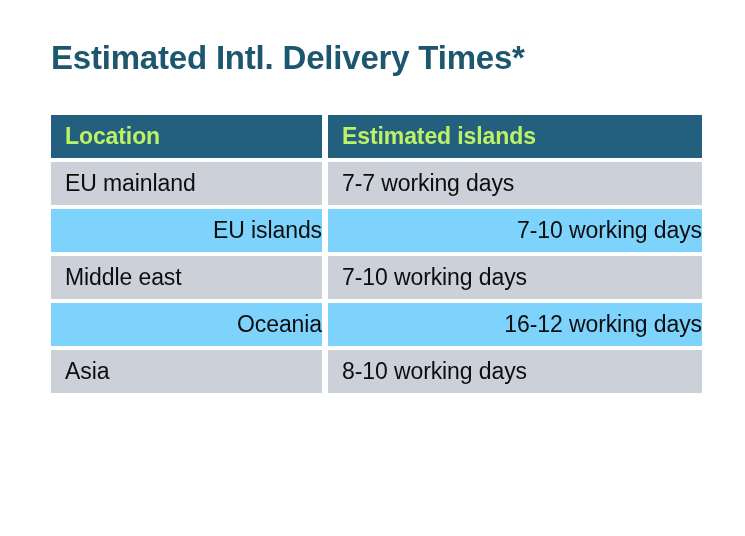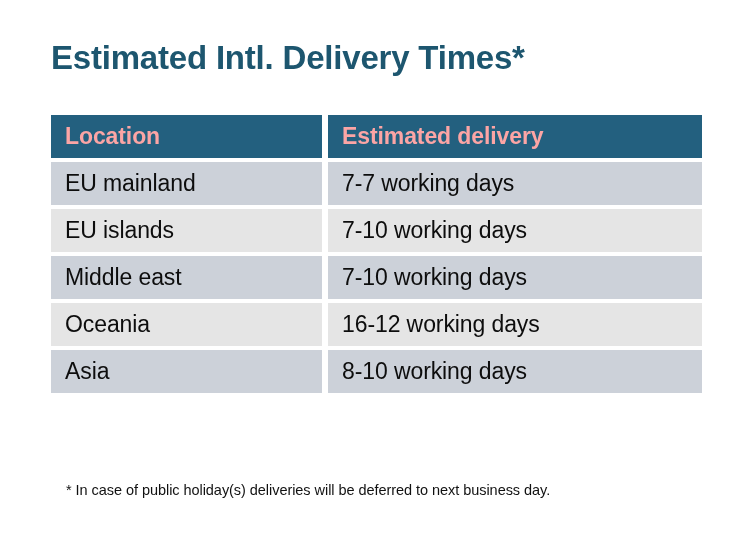--- a/index.html
+++ b/index.html
@@ -58,41 +58,42 @@
   .delivery-table td {
     padding: 0 0 0 14px;
     text-align: left;
     vertical-align: middle;
     height: 43px;
     box-sizing: border-box;
   }
 
   .delivery-table thead th {
     background: #23607f;
-    color: #fca5a5;
+    color: #bef264;
     font-size: 23px;
     font-weight: 700;
     letter-spacing: -0.1px;
     white-space: nowrap;
   }
 
   .delivery-table tbody td {
     font-size: 23px;
     font-weight: 400;
     color: #0d0d0d;
     white-space: nowrap;
     letter-spacing: -0.1px;
   }
 
   .delivery-table tbody tr.row-odd td {
     background: #ccd1d9;
   }
 
   .delivery-table tbody tr.row-even td {
-    background: #e5e5e5;
+    background: #7dd3fc;
+    text-align: right;
   }
 
   .footnote {
     position: absolute;
     left: 66px;
     top: 482px;
     font-size: 14.5px;
     font-weight: 400;
     color: #111111;
     white-space: nowrap;
@@ -107,21 +108,21 @@
   <div class="page-title">Estimated Intl. Delivery Times*</div>
 
   <table class="delivery-table">
     <colgroup>
       <col class="col-location">
       <col class="col-delivery">
     </colgroup>
     <thead>
       <tr>
         <th>Location</th>
-        <th>Estimated delivery</th>
+        <th>Estimated islands</th>
       </tr>
     </thead>
     <tbody>
       <tr class="row-odd">
         <td>EU mainland</td>
         <td>7-7 working days</td>
       </tr>
       <tr class="row-even">
         <td>EU islands</td>
         <td>7-10 working days</td>
@@ -134,15 +135,14 @@
         <td>Oceania</td>
         <td>16-12 working days</td>
       </tr>
       <tr class="row-odd">
         <td>Asia</td>
         <td>8-10 working days</td>
       </tr>
     </tbody>
   </table>
 
-  <div class="footnote">* In case of public holiday(s) deliveries will be deferred to next business day.</div>
 
 </div>
 
 </body></html>

